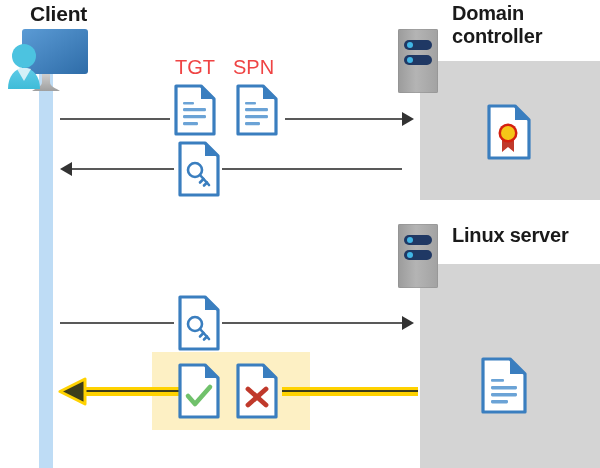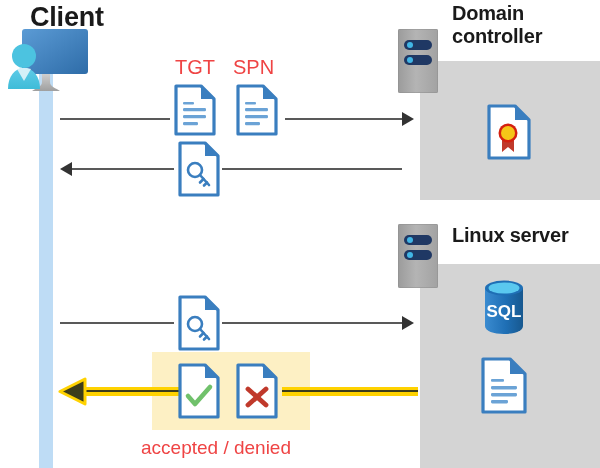--- a/index.html
+++ b/index.html
@@ -16,21 +16,21 @@
   }
   .abs{position:absolute;}
 
   
   .title{
     font-weight:bold;
     color:#1a1a1a;
     letter-spacing:-0.2px;
     line-height:1.16;
   }
-  #client-title{left:30px;top:2px;font-size:27px;}
+  #client-title{left:30px;top:2px;font-size:21px;}
   #dc-title{left:452px;top:2px;font-size:20px;width:150px;}
   #linux-title{left:452px;top:224px;font-size:20px;width:150px;}
 
   
   .zone{background:#d4d4d4;}
   #dc-zone{left:420px;top:61px;width:180px;height:139px;}
   #linux-zone{left:420px;top:264px;width:180px;height:204px;}
 
   
   .rack{
@@ -244,49 +244,33 @@
     <svg class="docicon" width="42" height="56" viewBox="0 0 42 56">
       <path d="M2 2 h25 l13 13 v39 h-38 z" fill="#ffffff" stroke="#3a7ebf" stroke-width="3.2" stroke-linejoin="round"></path>
       <path d="M27 2 l13 13 h-13 z" fill="#3a7ebf"></path>
       <g stroke="#c0392b" stroke-width="4.8" stroke-linecap="round">
         <path d="M12 26 l18 16"></path>
         <path d="M30 26 l-18 16"></path>
       </g>
     </svg>
   </div>
 
-  <div class="abs lbl" id="decision-label">accepted / denied</div>
 
   <div class="abs" style="left:487px;top:104px;">
     <svg class="docicon" width="44" height="56" viewBox="0 0 44 56">
       <path d="M2 2 h26 l14 14 v38 h-40 z" fill="#ffffff" stroke="#3a7ebf" stroke-width="3.2" stroke-linejoin="round"></path>
       <path d="M28 2 l14 14 h-14 z" fill="#3a7ebf"></path>
 
       <path d="M15 31 l0 17 l6 -5 l6 5 l0 -17 z" fill="#c0392b"></path>
 
       <circle cx="21" cy="29" r="9.5" fill="#d4200f"></circle>
       <circle cx="21" cy="29" r="7" fill="#f5c518"></circle>
     </svg>
   </div>
 
-  <div class="abs" style="left:478px;top:278px;">
-    <svg class="docicon" width="52" height="58" viewBox="0 0 52 58">
-      <defs>
-        <linearGradient id="sqlBody" x1="0" y1="0" x2="1" y2="0">
-          <stop offset="0" stop-color="#3a8bd0"></stop>
-          <stop offset="0.55" stop-color="#1f6fb5"></stop>
-          <stop offset="1" stop-color="#17588f"></stop>
-        </linearGradient>
-      </defs>
-      <path d="M7 10 h38 v38 c0 5 -8.5 8 -19 8 c-10.5 0 -19 -3 -19 -8 z" fill="url(#sqlBody)"></path>
-      <ellipse cx="26" cy="10" rx="19" ry="7.5" fill="#1f6fb5"></ellipse>
-      <ellipse cx="26" cy="10" rx="15.5" ry="5.6" fill="#5ac8ef"></ellipse>
-      <text x="26" y="39" text-anchor="middle" font-family="'Liberation Sans',sans-serif" font-size="17" font-weight="bold" fill="#ffffff">SQL</text>
-    </svg>
-  </div>
 
   <div class="abs" style="left:481px;top:357px;">
     <svg class="docicon" width="46" height="57" viewBox="0 0 46 57">
       <path d="M2 2 h27 l15 15 v38 h-42 z" fill="#ffffff" stroke="#3a7ebf" stroke-width="3.2" stroke-linejoin="round"></path>
       <path d="M29 2 l15 15 h-15 z" fill="#3a7ebf"></path>
       <g fill="#6ba3d6">
         <rect x="10" y="22" width="13" height="2.8" rx="1"></rect>
         <rect x="10" y="29" width="26" height="3.4" rx="1.3"></rect>
         <rect x="10" y="36" width="26" height="3.4" rx="1.3"></rect>
         <rect x="10" y="43" width="17" height="3.4" rx="1.3"></rect>

